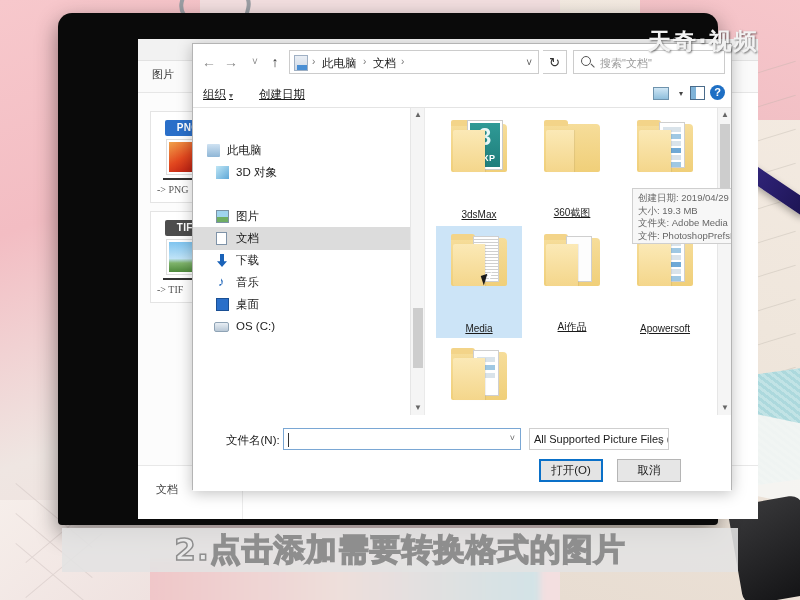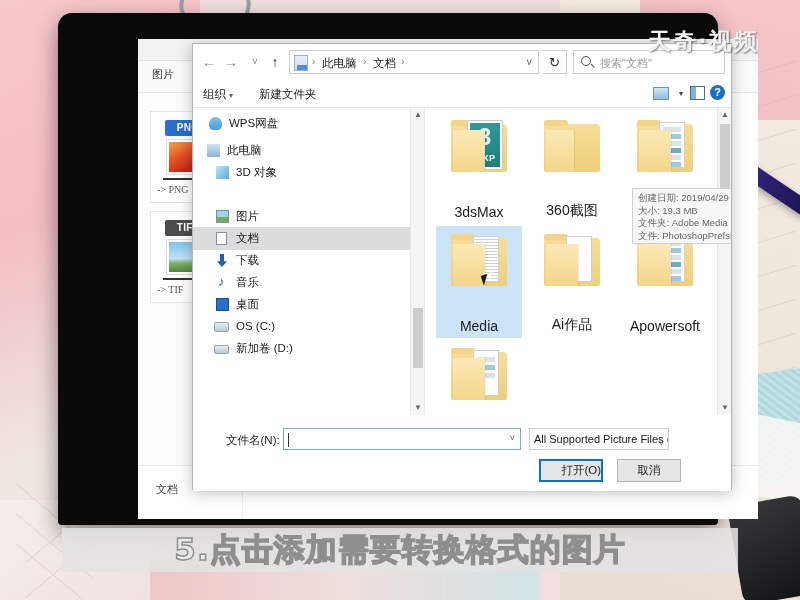--- a/index.html
+++ b/index.html
@@ -137,21 +137,21 @@
   .search-box { position:absolute; left:380px; top:6px; width:152px; height:24px;
     border:1px solid #ccc; background:#fff; }
   .search-ico { position:absolute; left:7px; top:5px; width:10px; height:10px;
     border:1.4px solid #555; border-radius:50%; }
   .search-ico::after { content:""; position:absolute; left:8px; top:8px; width:5px; height:1.4px;
     background:#555; transform:rotate(45deg); }
   .search-ph { position:absolute; left:26px; top:5px; font-size:11px; color:#9a9a9a; }
 
   .dlg-toolbar { position:absolute; left:0; top:36px; width:100%; height:28px;
     background:#fff; border-bottom:1px solid #e4e4e4; }
-  .tb-item { position:absolute; top:7px; font-size:11.5px; color:#1b1b1b; }
+  .tb-item { position:absolute; top:7px; font-size:11.5px; color:#1b1b1b;text-decoration:underline; }
   .tb-organize { left:10px; }
   .tb-caret { font-size:8px; color:#666; margin-left:3px; }
   .tb-newfolder { left:66px; }
   .tb-viewicon { position:absolute; right:62px; top:7px; width:16px; height:13px;
     background:linear-gradient(180deg,#cfe6f5,#8fbfdc); border:1px solid #6e93ad; }
   .tb-viewcaret { position:absolute; right:48px; top:9px; font-size:8px; color:#444; }
   .tb-pane { position:absolute; right:26px; top:6px; width:15px; height:14px;
     border:1.5px solid #4a6b8a; }
   .tb-pane::after { content:""; position:absolute; left:0; top:0; width:5px; height:100%;
     background:#7fb3d8; }
@@ -181,22 +181,22 @@
     background:#fff; overflow:hidden; }
   .grid-scroll { position:absolute; right:0; top:0; width:14px; height:100%;
     background:#f5f5f5; border-left:1px solid #e6e6e6; }
   .grid-scroll .arrow { position:absolute; left:0; width:14px; height:14px; text-align:center;
     font-size:8px; color:#666; line-height:14px; }
   .grid-scroll .thumb { position:absolute; left:2px; top:16px; width:10px; height:110px;
     background:#cdcdcd; }
 
   .f-item { position:absolute; width:86px; height:112px; text-align:center; }
   .f-item.sel { background:#cce4f7; }
-  .f-name { position:absolute; left:0; bottom:4px; width:100%; font-size:14px; color:#1b1b1b;
-    white-space:nowrap; overflow:hidden; }
+  .f-name { position:absolute; left:0; bottom:4px; width:100%; font-size:10px; color:#1b1b1b;
+    white-space:nowrap; overflow:hidden;text-decoration:underline; }
 
   
   .fold { position:absolute; left:50%; top:8px; transform:translateX(-50%);
     width:56px; height:52px; }
   .fold .back { position:absolute; left:0; top:4px; width:56px; height:48px;
     background:linear-gradient(180deg,#f6dd9a,#f0cf79); border-radius:2px 4px 2px 2px; }
   .fold .back::before { content:""; position:absolute; left:0; top:-4px; width:24px; height:6px;
     background:#f3d489; border-radius:2px 3px 0 0; }
   .fold .front { position:absolute; left:2px; top:10px; width:32px; height:42px;
     background:linear-gradient(180deg,#fbe9b6,#f4d68b); border-radius:2px 0 0 2px;
@@ -238,21 +238,21 @@
   .fn-input { position:absolute; left:90px; top:13px; width:238px; height:22px;
     border:1px solid #7aa7d4; background:#fff; }
   .fn-caret { position:absolute; left:4px; top:4px; width:1px; height:14px; background:#333; }
   .fn-drop { position:absolute; right:5px; top:4px; font-size:9px; color:#666; }
   .ft-select { position:absolute; left:336px; top:13px; width:140px; height:22px;
     border:1px solid #cfcfcf; background:#fff; font-size:11px; color:#1b1b1b;
     line-height:21px; padding-left:4px; white-space:nowrap; overflow:hidden; }
   .ft-drop { position:absolute; right:4px; top:4px; font-size:9px; color:#666; }
   .btn { position:absolute; top:44px; width:64px; height:23px; font-size:11.5px;
     text-align:center; line-height:21px; background:#e6e6e6; border:1px solid #b5b5b5; }
-  .btn.primary { left:346px; background:#e4e4e4; border:2px solid #0a70c8; line-height:19px;text-align:right; }
+  .btn.primary { left:346px; background:#e4e4e4; border:2px solid #0a70c8; line-height:19px; }
   .btn.cancel { left:424px; }
 
   
   #caption-bar {
     position:absolute; left:62px; top:528px; width:676px; height:44px;
     background:rgba(226,226,226,.88);
     display:flex; align-items:center; justify-content:center;
   }
   #caption-text {
     font-size:31px; font-weight:bold; color:#e9e9e9;
@@ -358,35 +358,31 @@
         <div class="search-box">
           <div class="search-ico"></div>
           <div class="search-ph">搜索"文档"</div>
         </div>
       </div>
 
       <div class="dlg-toolbar">
         <div class="tb-item tb-organize">
           <span>组织</span><span class="tb-caret">▾</span>
         </div>
-        <div class="tb-item tb-newfolder">新建文件夹</div>
+        <div class="tb-item tb-newfolder">创建日期</div>
         <div class="tb-viewicon"></div>
         <div class="tb-viewcaret">▾</div>
         <div class="tb-pane"></div>
         <div class="tb-help">?</div>
       </div>
 
       <div class="dlg-body">
 
         <div class="side-tree">
 
-          <div class="tree-item" style="top:4px">
-            <span class="tree-ico" style="left:16px;background:linear-gradient(180deg,#7ec3ef,#4a9ede);border-radius:7px 7px 5px 5px"></span>
-            <span class="tree-lbl" style="left:36px">WPS网盘</span>
-          </div>
 
           <div class="tree-item" style="top:31px">
             <span class="tree-ico" style="left:14px;background:linear-gradient(180deg,#cfe2f2,#8fb6d6);border-radius:1px"></span>
             <span class="tree-lbl" style="left:34px">此电脑</span>
           </div>
 
           <div class="tree-item" style="top:53px">
             <span class="tree-ico" style="left:23px;background:linear-gradient(135deg,#bfe6f5,#5fa8d8)"></span>
             <span class="tree-lbl" style="left:43px">3D 对象</span>
           </div>
@@ -415,24 +411,20 @@
           <div class="tree-item" style="top:185px">
             <span class="tree-ico" style="left:23px;background:#2a6fc9;border:1px solid #1a4f94"></span>
             <span class="tree-lbl" style="left:43px">桌面</span>
           </div>
 
           <div class="tree-item" style="top:207px">
             <span class="tree-ico" style="left:21px;width:15px;height:10px;top:7px;background:linear-gradient(180deg,#e8eef4,#b9c8d6);border:1px solid #8fa3b5;border-radius:2px"></span>
             <span class="tree-lbl" style="left:43px">OS (C:)</span>
           </div>
 
-          <div class="tree-item" style="top:229px">
-            <span class="tree-ico" style="left:21px;width:15px;height:9px;top:8px;background:linear-gradient(180deg,#e8eef4,#b9c8d6);border:1px solid #8fa3b5;border-radius:2px"></span>
-            <span class="tree-lbl" style="left:43px">新加卷 (D:)</span>
-          </div>
 
           <div class="side-scroll">
             <div class="arrow" style="top:0">▲</div>
             <div class="thumb"></div>
             <div class="arrow" style="bottom:0">▼</div>
           </div>
         </div>
 
         <div class="file-grid">
 
@@ -552,14 +544,14 @@
         <div class="btn cancel">取消</div>
       </div>
 
     </div>
   </div>
 </div>
 
 <div id="watermark">天奇·视频</div>
 
 <div id="caption-bar">
-  <div id="caption-text">5.点击添加需要转换格式的图片</div>
+  <div id="caption-text">2.点击添加需要转换格式的图片</div>
 </div>
 
 </body></html>

